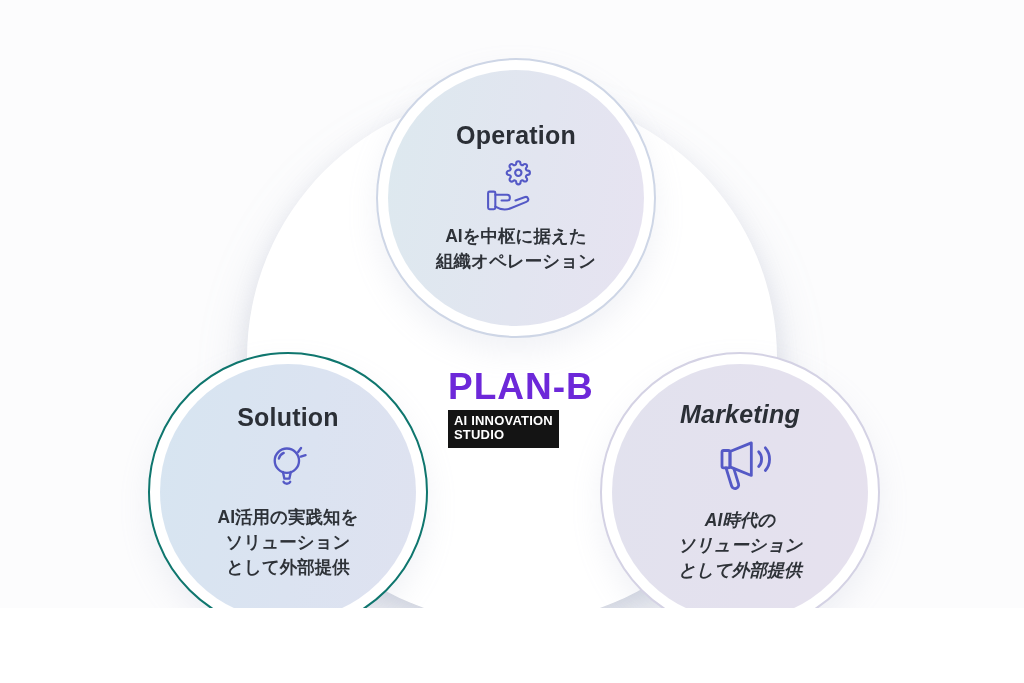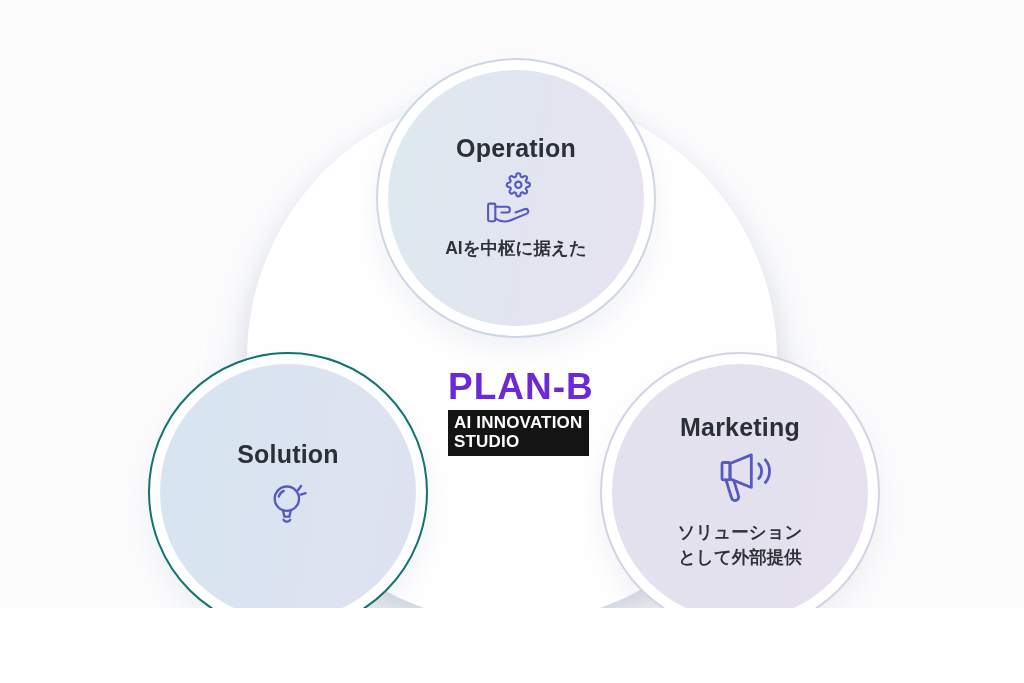--- a/index.html
+++ b/index.html
@@ -26,21 +26,21 @@
   .node-solution  { left:148px; top:352px; border:2px solid #0f766e; }
   .node-marketing { left:600px; top:352px; border:2px solid #d4d2e4; }
 
   .node-inner {
     width:256px; height:256px; border-radius:50%;
     display:flex; flex-direction:column; align-items:center; justify-content:center;
     text-align:center;
   }
   .grad-operation { background:linear-gradient(100deg,#dde9ef 0%,#e2e5f0 55%,#e7e3f1 100%); }
   .grad-solution  { background:linear-gradient(100deg,#d7e5f1 0%,#dbe3f1 55%,#dfe2f0 100%); }
-  .grad-marketing { background:linear-gradient(100deg,#e2e2ee 0%,#e4e1ee 60%,#e6e1ee 100%); }
+  .grad-marketing { background:linear-gradient(100deg,#e2e2ee 0%,#e4e1ee 60%,#e6e1ee 100%);font-style:italic; }
 
   .node-title {
     margin:0 0 8px; font-size:25px; font-weight:700; color:#2b2f36;
     letter-spacing:.2px; line-height:1.1;
   }
   .node-icon { display:block; margin:2px 0 10px; }
   .node-icon svg { display:block; }
   .node-desc {
     margin:0 0 0; font-size:17.5px; font-weight:700; color:#2e3238;
     line-height:1.42;
@@ -48,21 +48,21 @@
   .node-desc span { display:block; }
 
   
   .logo { position:absolute; left:448px; top:368px; }
   .brand {
     font-size:37px; font-weight:700; color:#6d28d9; line-height:1;
     letter-spacing:1px;
   }
   .badge {
     margin-top:5px; display:inline-block; background:#141414; color:#ffffff;
-    padding:4px 6px 5px; font-size:17px; font-weight:700; line-height:1.1;
+    padding:4px 6px 5px; font-size:13px; font-weight:700; line-height:1.1;
     letter-spacing:.2px;
   }
   .badge span { display:block; text-align:left; }
 </style>
 </head>
 <body>
 
 <div class="canvas">
 
   <div class="big-circle"></div>
@@ -78,57 +78,64 @@
               <path d="M19.4 15a1.65 1.65 0 0 0 .33 1.82l.06.06a2 2 0 0 1 0 2.83 2 2 0 0 1-2.83 0l-.06-.06a1.65 1.65 0 0 0-1.82-.33 1.65 1.65 0 0 0-1 1.51V21a2 2 0 0 1-2 2 2 2 0 0 1-2-2v-.09A1.65 1.65 0 0 0 9 19.4a1.65 1.65 0 0 0-1.82.33l-.06.06a2 2 0 0 1-2.83 0 2 2 0 0 1 0-2.83l.06-.06a1.65 1.65 0 0 0 .33-1.82 1.65 1.65 0 0 0-1.51-1H3a2 2 0 0 1-2-2 2 2 0 0 1 2-2h.09A1.65 1.65 0 0 0 4.6 9a1.65 1.65 0 0 0-.33-1.82l-.06-.06a2 2 0 0 1 0-2.83 2 2 0 0 1 2.83 0l.06.06a1.65 1.65 0 0 0 1.82.33H9a1.65 1.65 0 0 0 1-1.51V3a2 2 0 0 1 2-2 2 2 0 0 1 2 2v.09a1.65 1.65 0 0 0 1 1.51 1.65 1.65 0 0 0 1.82-.33l.06-.06a2 2 0 0 1 2.83 0 2 2 0 0 1 0 2.83l-.06.06a1.65 1.65 0 0 0-.33 1.82V9a1.65 1.65 0 0 0 1.51 1H21a2 2 0 0 1 2 2 2 2 0 0 1-2 2h-.09a1.65 1.65 0 0 0-1.51 1z"></path>
             </g>
             <rect x="3" y="30.5" width="7" height="17" rx="1.4"></rect>
             <path d="M10 33.5 h11.5 c3.4 0 3.4 5.6 0 5.6 h-5.5"></path>
             <path d="M10 45 c5.5 3.4 10.5 3.4 15.5 1.4 l14.5 -6 c3.4 -1.4 1.8 -5.8 -1.9 -4.5 l-8.6 3.1"></path>
           </g>
         </svg>
       </span>
       <p class="node-desc">
         <span>AIを中枢に据えた</span>
+        <span>組織オペレーション</span>
       </p>
     </div>
   </section>
 
   <section class="node node-solution">
     <div class="node-inner grad-solution">
       <h2 class="node-title">Solution</h2>
       <span class="node-icon">
         <svg width="50" height="54" viewBox="0 0 44 48" aria-hidden="true">
           <g fill="none" stroke="#5459c6" stroke-width="2.1" stroke-linecap="round" stroke-linejoin="round">
             <circle cx="21" cy="17.5" r="10.8"></circle>
             <path d="M17.5 27.5 l1.3 6 h4.4 l1.3 -6"></path>
             <path d="M18 36.2 a3.2 2.7 0 0 0 6 0"></path>
             <path d="M13.9 15.6 a7.4 7.4 0 0 1 4.3 -5"></path>
             <path d="M33.6 6.2 l-2.6 3.6"></path>
             <path d="M37.6 12.6 l-4.2 1.3"></path>
           </g>
         </svg>
       </span>
+      <p class="node-desc">
+        <span>AI活用の実践知を</span>
+        <span>ソリューション</span>
+        <span>として外部提供</span>
+      </p>
     </div>
   </section>
 
   <section class="node node-marketing">
     <div class="node-inner grad-marketing">
       <h2 class="node-title">Marketing</h2>
       <span class="node-icon">
         <svg width="72" height="59" viewBox="0 0 54 44" aria-hidden="true">
           <g fill="none" stroke="#5459c6" stroke-width="2.1" stroke-linecap="round" stroke-linejoin="round">
             <path d="M19.5 9.2 L35.5 2.8 v24.4 L19.5 20.8 z"></path>
             <rect x="13.5" y="8.5" width="6" height="13" rx="1.2"></rect>
             <path d="M16.5 21.5 l4.2 13.6 a2.7 2.7 0 0 0 5.2 -1.6 l-3.4 -11"></path>
             <path d="M41 9.5 a8 8 0 0 1 0 11"></path>
             <path d="M46 6.5 a13 13 0 0 1 0 17"></path>
           </g>
         </svg>
       </span>
       <p class="node-desc">
+        <span>AI時代の</span>
         <span>ソリューション</span>
         <span>として外部提供</span>
       </p>
     </div>
   </section>
 
   <div class="logo">
     <div class="brand">PLAN-B</div>
     <div class="badge">
       <span>AI INNOVATION</span>

